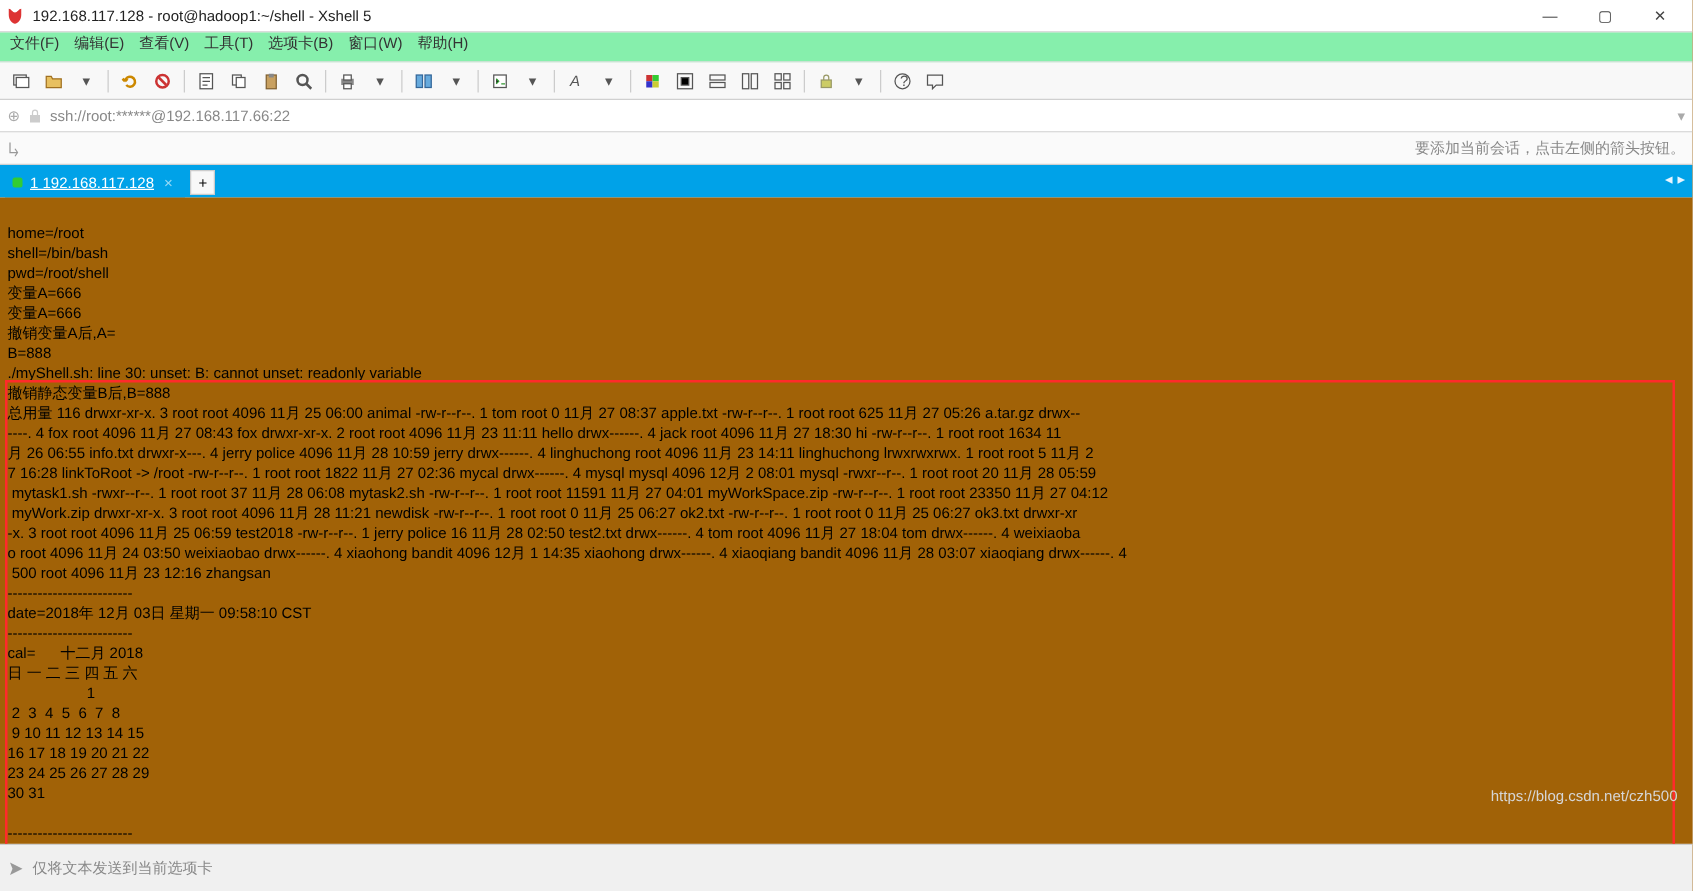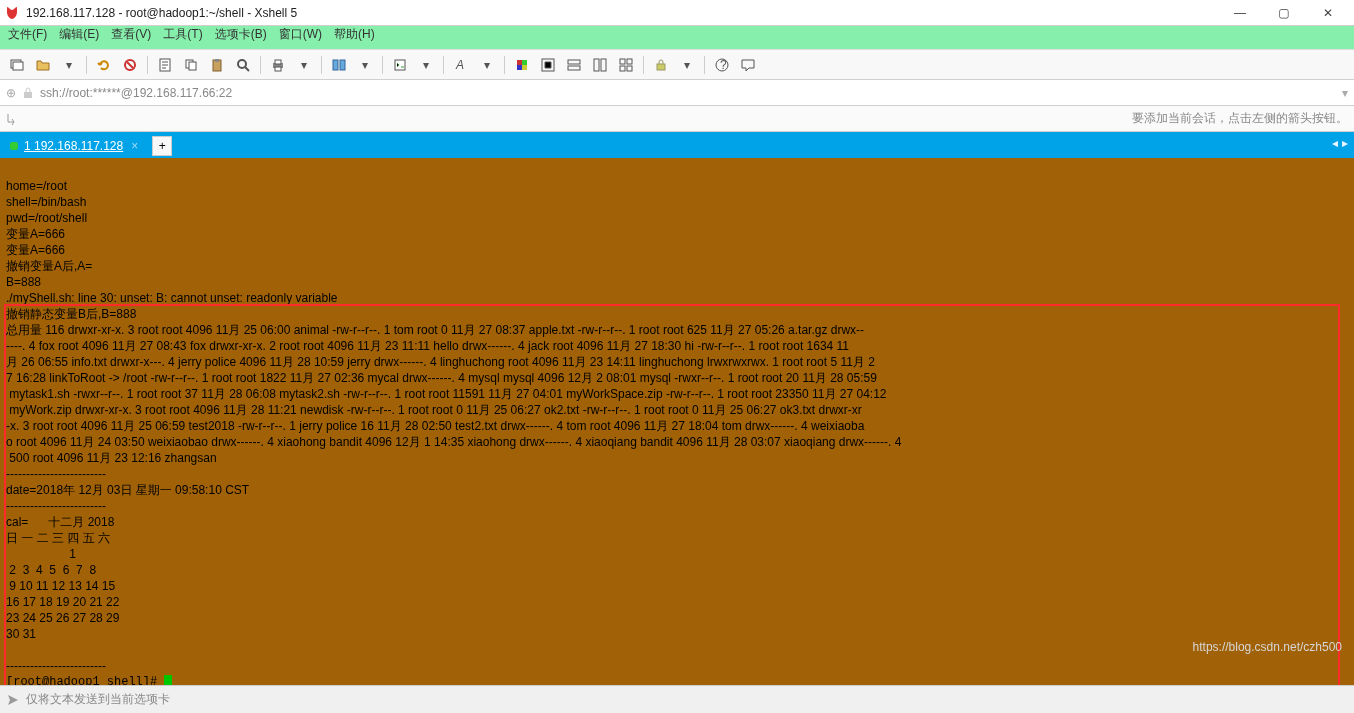--- a/index.html
+++ b/index.html
@@ -20,21 +20,21 @@
 .sess-tab { background: #00a2e8; color: #fff; height: 24px; display: flex; align-items: center; padding: 0 10px 0 6px; gap: 4px; font-size: 12px; border-top-left-radius: 3px; border-top-right-radius: 3px; }
 .sess-tab .dot { width: 8px; height: 8px; background: #3c3; border-radius: 2px; margin-right: 2px; }
 .sess-tab .x { margin-left: 4px; opacity: .6; }
 .add-tab { width: 20px; height: 20px; background: #f8f8f8; border: 1px solid #ccc; display: flex; align-items: center; justify-content: center; margin-left: 4px; margin-bottom: 2px; }
 .tabstrip .arrows { position: absolute; right: 6px; top: 4px; color: #e8f6ff; display: flex; gap: 4px; }
 .terminal { flex: 1; background: #a16207; padding: 4px 6px; font-family: "Courier New", monospace; font-size: 13px; color: #000; line-height: 16px; white-space: pre; overflow: hidden; position: relative; }
 .redbox { position: absolute; border: 2px solid #ff2a2a; pointer-events: none; }
 .rb1 { left: 4px; top: 146px; width: 1336px; height: 520px; }
 .prompt-host { color: #000; font-family: Liberation Mono, monospace; }
 .cursor { display: inline-block; width: 8px; height: 14px; background: #00c800; vertical-align: middle; }
-.statusbar { background: #f0f0f0; height: 28px; display: flex; align-items: center; padding: 0 6px; border-top: 1px solid #ccc; color: #888; gap: 6px; }
+.statusbar { background: #f0f0f0; height: 38px; display: flex; align-items: center; padding: 0 6px; border-top: 1px solid #ccc; color: #888; gap: 6px; }
 .watermark { position: absolute; right: 12px; bottom: 30px; color: #d6d6d6; font-size: 12px; font-family: Arial; }
 </style>
 </head>
 <body>
 
 <div class="titlebar">
   <svg class="icon" viewBox="0 0 16 16">
       <path fill="#d33" d="M3 2c2 0 3 3 5 3s3-3 5-3v5c0 4-3 7-5 7s-5-3-5-7V2z"></path>
     </svg>
   <div class="title">192.168.117.128 - root@hadoop1:~/shell - Xshell 5</div>

